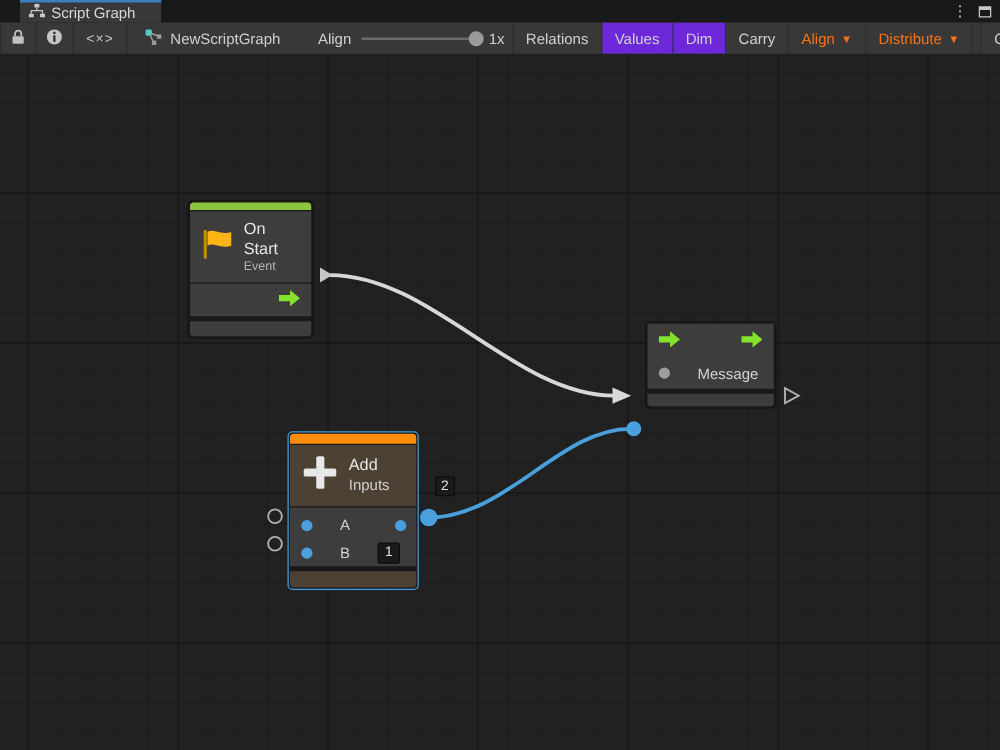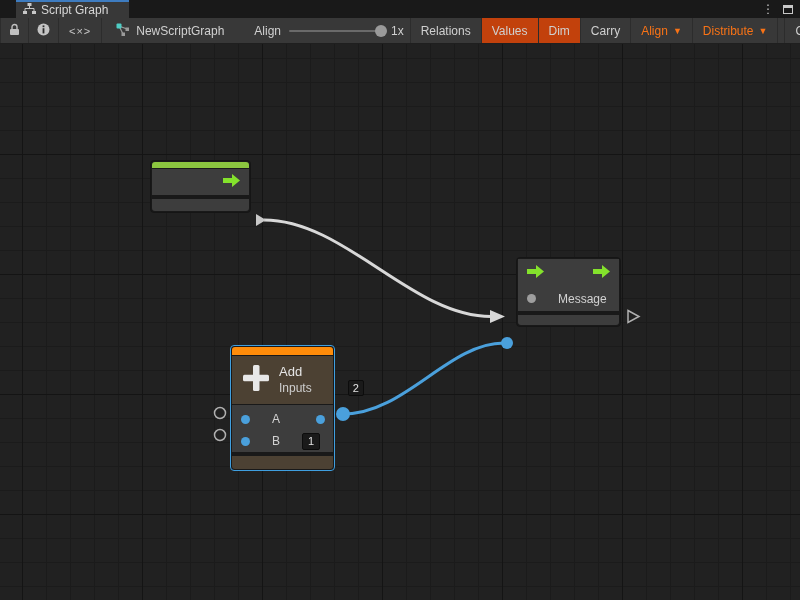--- a/index.html
+++ b/index.html
@@ -17,21 +17,21 @@
   .maxbox { width:10px; height:9px; border:1px solid #c8c8c8; border-top:3px solid #c8c8c8; }
   .closex { font-size:12px; line-height:1; }
 
   
   .toolbar { position:absolute; top:18px; left:0; width:800px; height:26px; background:#383838;
              border-bottom:1px solid #1f1f1f; display:flex; align-items:stretch; color:#d0d0d0;
              font-size:12px; overflow:hidden; white-space:nowrap; }
   .tb-btn { display:flex; align-items:center; justify-content:center; padding:0 10px;
             border-right:1px solid #2c2c2c; color:#d0d0d0; }
   .tb-btn.icon-btn { padding:0 8px; }
-  .tb-btn.active { background:#c2410c; }
+  .tb-btn.active { background:#6d28d9; }
   .tb-btn.disabled { color:#f97316; }
   .tb-gap { width:24px; border-right:1px solid #2c2c2c; }
   .graph-ref { display:flex; align-items:center; gap:6px; padding:0 12px 0 14px; }
   .zoom-area { display:flex; align-items:center; gap:8px; padding:0 6px 0 18px; }
   .zoom-track { position:relative; width:94px; height:2px; background:#6a6a6a; border-radius:1px; }
   .zoom-handle { position:absolute; right:-4px; top:-5px; width:12px; height:12px; border-radius:50%;
                  background:#9a9a9a; }
   .dd-arrow { font-size:9px; margin-left:5px; }
 
   
@@ -171,20 +171,32 @@
       <path d="M 343 370 C 405 370 448 299 504 299" stroke="#4aa0dc" stroke-width="3" fill="none"></path>
       <circle cx="343" cy="370" r="7" fill="#4aa0dc"></circle>
       <circle cx="507" cy="299" r="6" fill="#4aa0dc"></circle>
       <polygon points="628,266.5 639,272.5 628,278.5" fill="none" stroke="#b0b0b0" stroke-width="1.5"></polygon>
       <circle cx="220" cy="369" r="5.5" fill="none" stroke="#b0b0b0" stroke-width="1.5"></circle>
       <circle cx="220" cy="391" r="5.5" fill="none" stroke="#b0b0b0" stroke-width="1.5"></circle>
     </svg>
 
     <div class="node" style="left:150px; top:116px; width:101px;">
       <div class="colorbar" style="background:#8bc53f"></div>
+      <div class="nhead">
+        <span>
+          <svg width="27" height="25" viewBox="0 0 27 25">
+            <rect x="3" y="1" width="2.4" height="23" rx="1" fill="#c79100"></rect>
+            <path d="M6 2.5 C11 -0.5 16 5.5 25 2.5 L25 13.5 C16 16.5 11 10.5 6 13.5 Z" fill="#fdb515"></path>
+          </svg>
+        </span>
+        <span class="ntitles">
+          <span class="ntitle">On Start</span>
+          <span class="nsub">Event</span>
+        </span>
+      </div>
       <div class="nbody">
         <div class="nrow" style="height:26px">
           <span class="spacer"></span>
           <span>
             <svg width="17" height="13" viewBox="0 0 17 13">
               <polygon points="0,4 9,4 9,0 17,6.5 9,13 9,9 0,9" fill="#84e22c"></polygon>
             </svg>
           </span>
         </div>
       </div>

